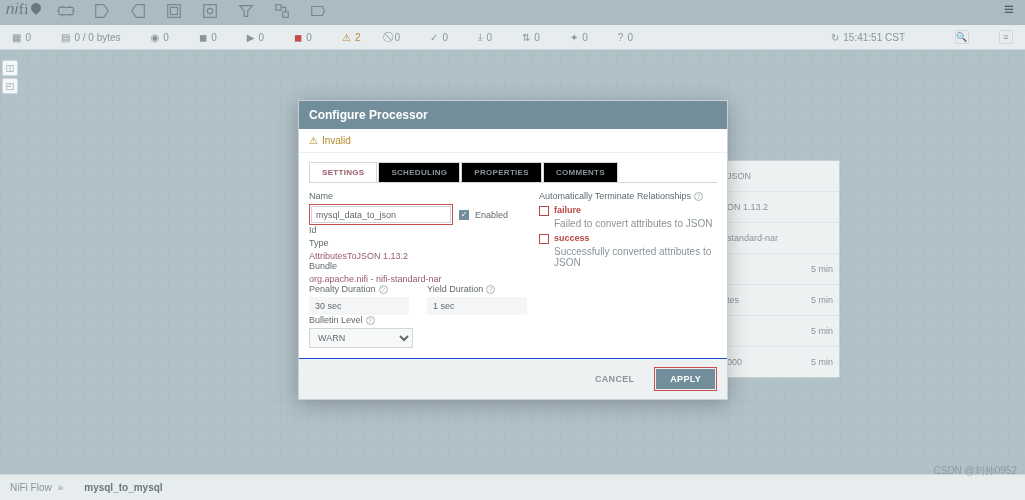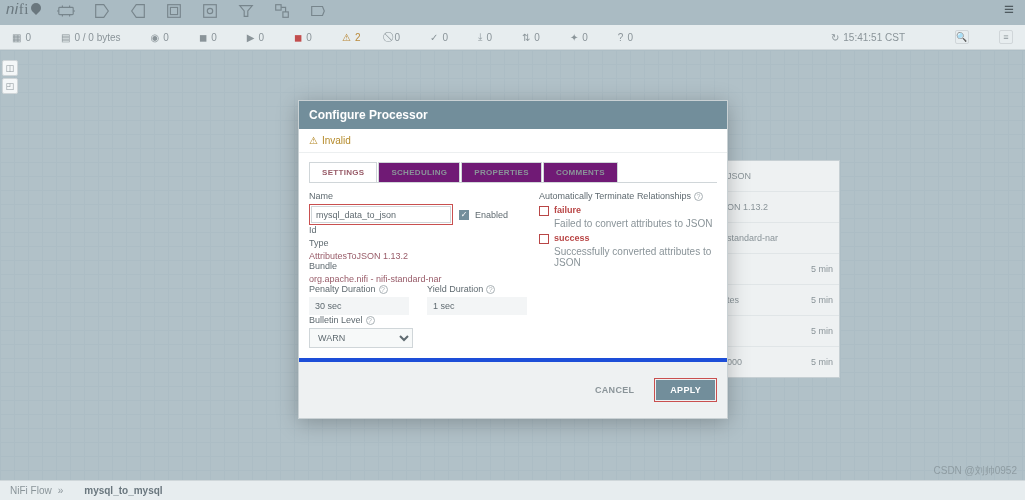--- a/index.html
+++ b/index.html
@@ -40,51 +40,51 @@
 .canvas{position:absolute;top:50px;left:0;right:0;bottom:20px;background-image:linear-gradient(#dde4e7 1px,transparent 1px),linear-gradient(90deg,#dde4e7 1px,transparent 1px);background-size:14px 14px;z-index:0}
 .side{position:absolute;left:2px;top:60px;display:flex;flex-direction:column;gap:2px;z-index:1}
 .side div{width:16px;height:16px;border:1px solid var(--border);border-radius:2px;background:#f4f7f8;display:flex;align-items:center;justify-content:center;font-size:9px;color:var(--ink-soft)}
 
 
 .ghost{position:absolute;top:160px;left:720px;width:120px;border:1px solid #c6cfd3;background:#eef1f2;font-size:9px;color:var(--ink-soft);z-index:1}
 .ghost .r{display:flex;justify-content:space-between;padding:10px 6px;border-top:1px solid #e0e5e7}
 .ghost .r:first-child{border-top:none}
 
 
-.foot{position:absolute;bottom:0;left:0;right:0;height:20px;background:#e7edef;border-top:1px solid #cfd7da;display:flex;align-items:center;padding:0 10px;font-size:10px;color:var(--ink-soft);z-index:4}
+.foot{position:absolute;bottom:0;left:0;right:0;height:26px;background:#e7edef;border-top:1px solid #cfd7da;display:flex;align-items:center;padding:0 10px;font-size:10px;color:var(--ink-soft);z-index:4}
 .foot b{color:#6a777e;font-weight:bold;margin-left:15px}
 .watermark{position:absolute;right:8px;bottom:22px;font-size:10px;color:rgba(100,110,115,.45);z-index:4}
 
 
 .modal{position:absolute;left:298px;top:100px;width:430px;background:#fff;border:1px solid #c9d1d4;box-shadow:0 4px 20px rgba(0,0,0,.25);z-index:5}
 .modal .titlebar{background:var(--teal);color:#fff;font-size:12px;font-weight:bold;padding:7px 10px}
 .modal .alert{padding:6px 10px;font-size:10px;color:#b58a2a;border-bottom:1px solid #eceff0}
 .modal .alert::before{content:"⚠";margin-right:4px}
 .tabs{display:flex;padding:6px 10px 0 10px;margin-top:3px}
-.tab{font-size:8px;font-weight:bold;color:var(--ink-soft);padding:5px 12px;border:1px solid var(--border);border-bottom:none;background:#701a75;margin-right:1px;letter-spacing:.3px}
+.tab{font-size:8px;font-weight:bold;color:var(--ink-soft);padding:5px 12px;border:1px solid var(--border);border-bottom:none;background:#000000;margin-right:1px;letter-spacing:.3px}
 .tab.active{color:var(--link);background:#fff;border-color:var(--border)}
 .tabline{border-bottom:1px solid var(--border);margin:0 10px}
 .panel{padding:8px 10px 10px 10px;display:flex;gap:12px}
 .col{flex:1}
 .lab{font-size:9px;color:var(--ink);margin-bottom:3px}
 .lab .q{display:inline-block;width:9px;height:9px;border:1px solid #a9b1b5;border-radius:50%;font-size:7px;line-height:8px;text-align:center;color:#a9b1b5;margin-left:3px}
 .ro{font-size:9px;color:var(--link)}
 input.fld{width:140px;height:17px;border:1px solid var(--border);padding:0 4px;font-size:9px;color:var(--ink)}
 select.fld{width:104px;height:20px;border:1px solid var(--border);background:#f7f9f9;font-size:9px;color:var(--ink);padding:0 4px}
 input.short{width:100px;height:18px;border:none;background:#f3f5f6;padding:0 6px;font-size:9px;color:var(--ink)}
 .redbox{border:1.5px solid var(--red2);padding:1px;display:inline-block}
 .enline{display:flex;align-items:center;gap:6px}
 .ck{width:10px;height:10px;border:1px solid var(--teal);background:var(--teal);display:inline-flex;align-items:center;justify-content:center;color:#fff;font-size:8px}
 .rel{display:flex;align-items:flex-start;gap:5px;margin-top:4px}
 .box{width:10px;height:10px;border:1px solid var(--red);margin-top:1px}
 .reln{font-size:9px;color:var(--red);font-weight:bold}
 .reld{font-size:10px;color:var(--ink-soft);margin-left:15px;margin-top:2px}
 
 
-.dlgfoot{background:#eef1f2;display:flex;justify-content:flex-end;gap:6px;padding:16px 10px;border-top:4px solid #1d4ed8}
+.dlgfoot{background:#eef1f2;display:flex;justify-content:flex-end;gap:6px;padding:8px 10px;border-top:1px solid #1d4ed8}
 .btn{font-size:9px;font-weight:bold;padding:5px 14px;border:none;cursor:pointer;letter-spacing:.3px}
 .btn.cancel{background:transparent;color:var(--ink-soft)}
 .btn.apply{background:var(--teal);color:#fff}
 .redwrap{border:1.5px solid var(--red2);padding:1px;display:inline-block}
 </style>
 </head>
 <body>
 
 <div class="canvas"></div>
 

